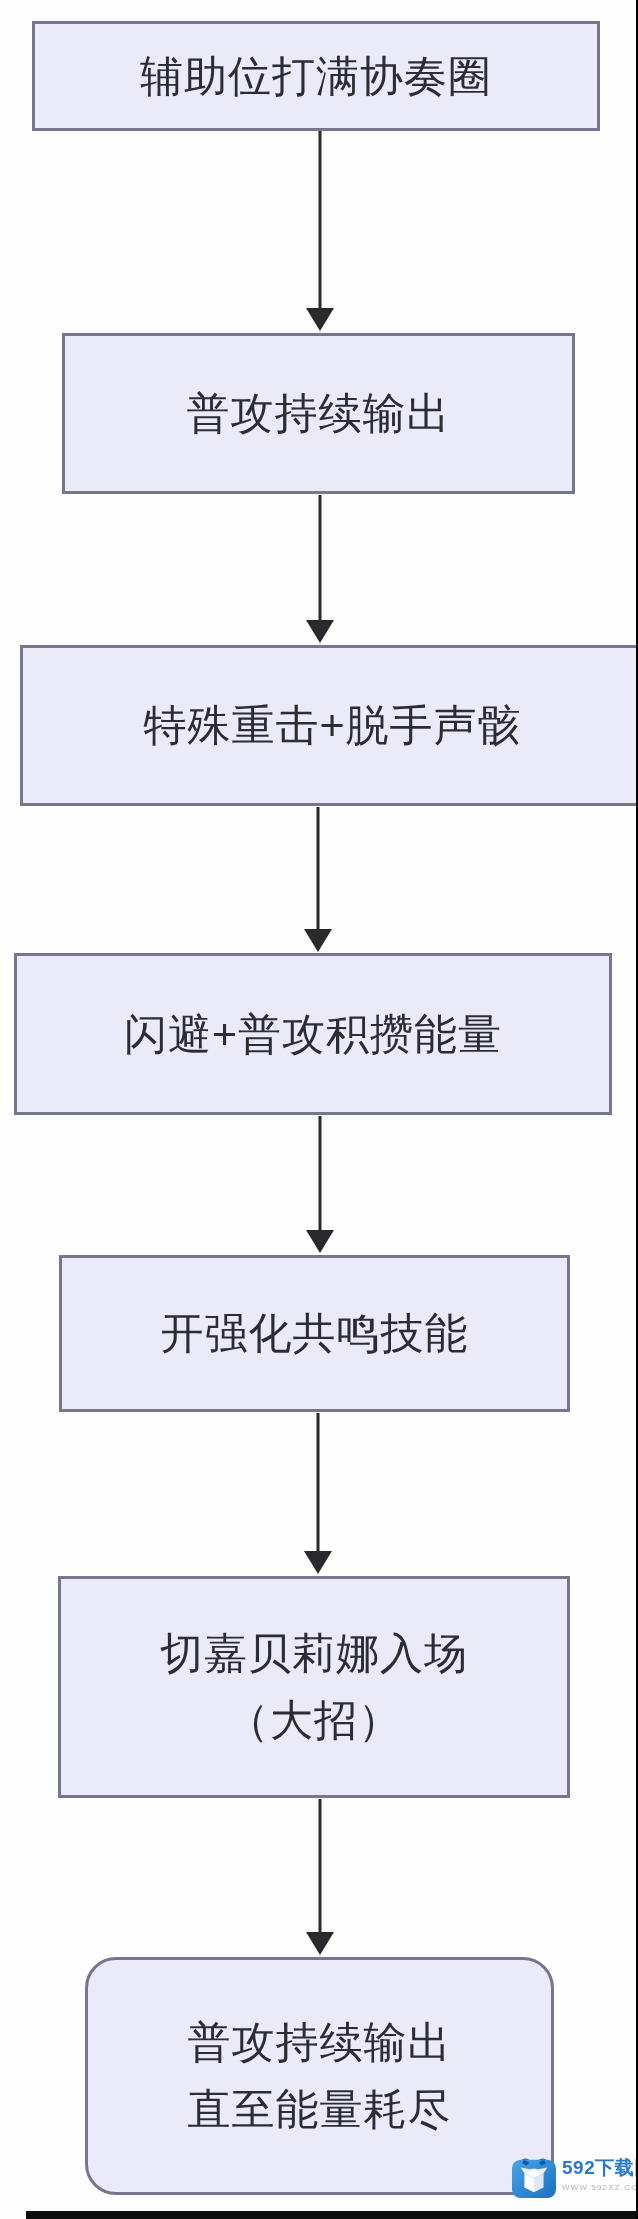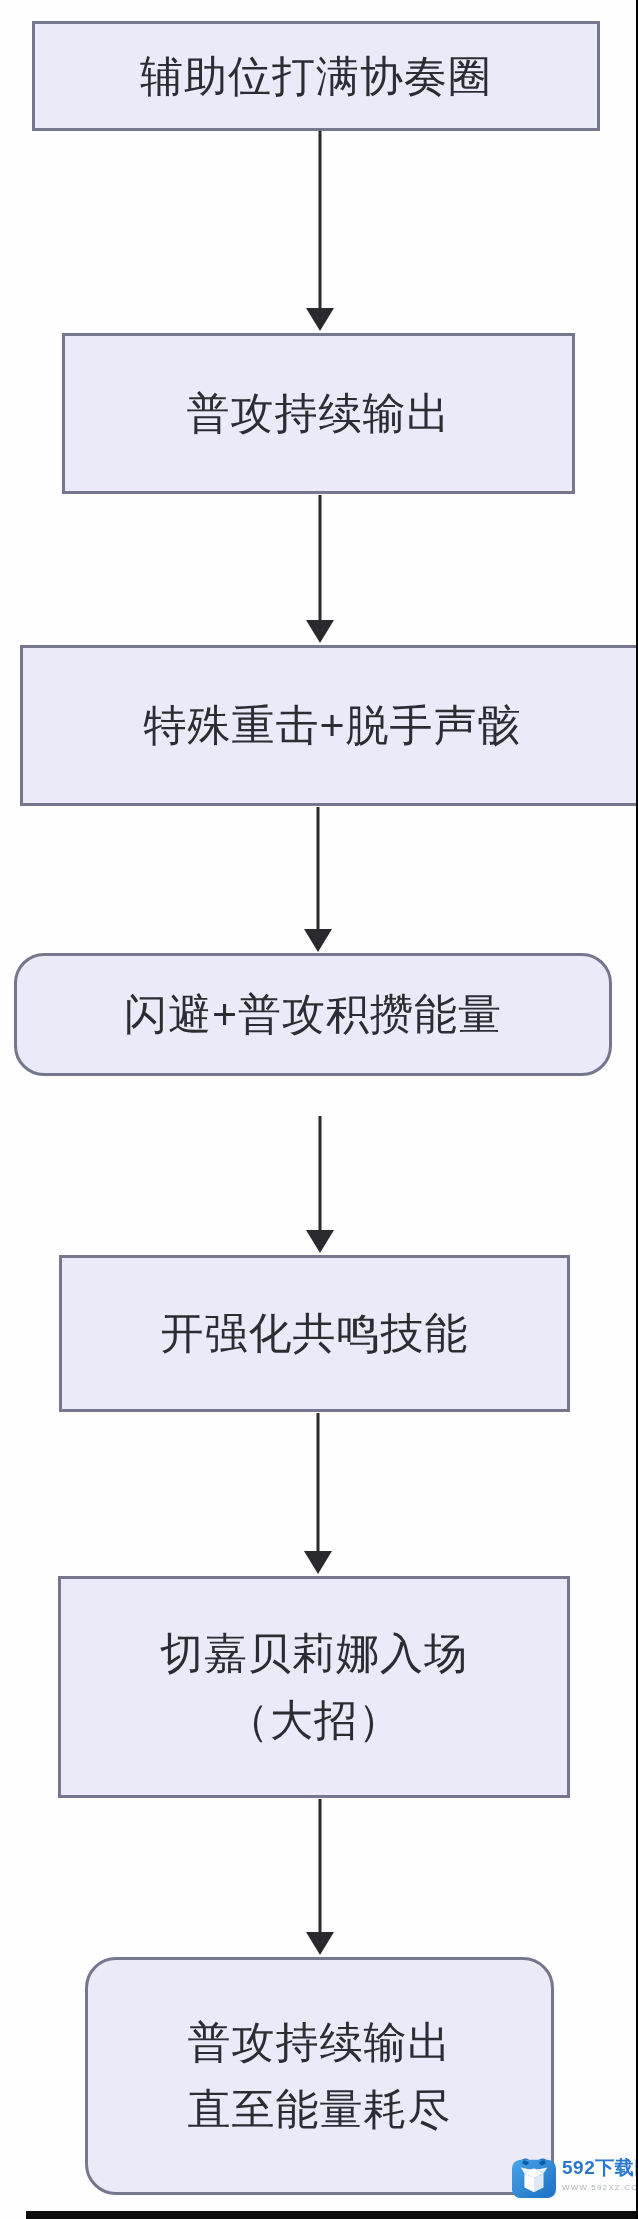--- a/index.html
+++ b/index.html
@@ -25,21 +25,21 @@
   .box span{
     font-size:43px;
     line-height:1.55;
     color:#2c2c33;
     letter-spacing:1px;
     white-space:pre-line;
   }
   .b1{left:32px;  top:21px;   width:568px; height:110px;}
   .b2{left:62px;  top:333px;  width:513px; height:161px;}
   .b3{left:20px;  top:645px;  width:625px; height:161px;}
-  .b4{left:14px;  top:953px;  width:598px; height:123px;border-radius:30px;}
+  .b4{left:14px;  top:953px;  width:598px; height:162px;}
   .b5{left:59px;  top:1255px; width:511px; height:157px;}
   .b6{left:58px;  top:1576px; width:512px; height:222px;}
   .b7{left:85px;  top:1957px; width:469px; height:238px;border-radius:31px;}
 
   .arrow{
     position:absolute;
     width:28px;
     transform:translateX(-50%);
   }
   .arrow .shaft{

